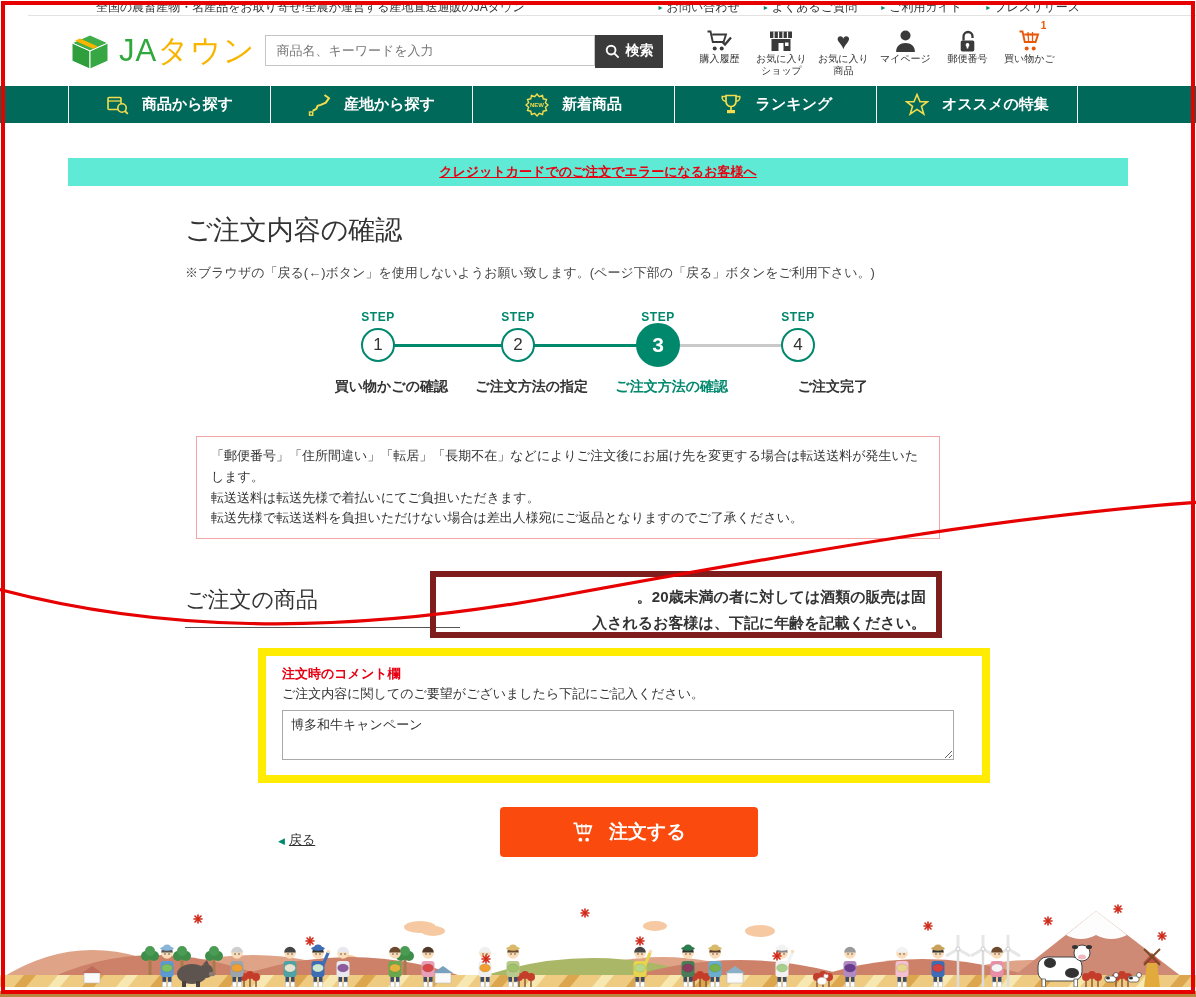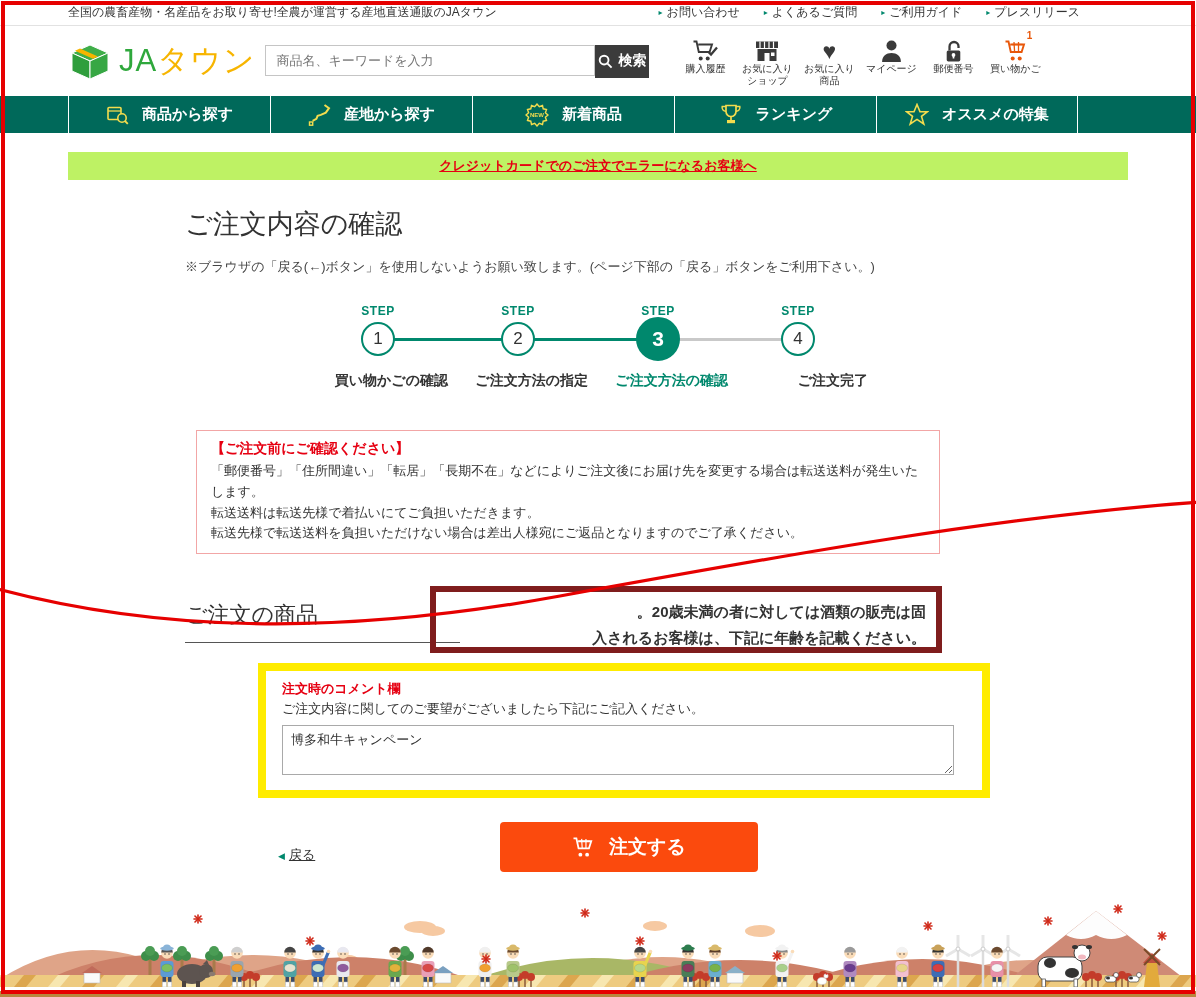--- a/index.html
+++ b/index.html
@@ -1,52 +1,52 @@
 <!DOCTYPE html>
 <html><head>
 <meta charset="utf-8">
 <style>
   * { box-sizing: border-box; margin: 0; padding: 0; }
   body { font-family: "Liberation Sans", sans-serif; background:#fff; }
   .page { position:relative; width:1196px; height:997px; background:#fff; overflow:hidden; }
 
   
-  .topbar { height:26px; display:flex; align-items:center; padding:0 116px 0 68px;
-            border-bottom:1px solid #e2e2e2; font-size:12px; color:#333; }
+  .topbar { height:16px; display:flex; align-items:center; padding:0 116px 0 68px;
+            border-bottom:1px solid #e2e2e2; font-size:12px; color:#333;margin-left:28px; }
   .topbar-links { margin-left:auto; display:flex; gap:24px; }
   .topbar-link { display:flex; align-items:center; gap:4px; cursor:pointer; }
   .tri { color:#00886d; font-size:8px; line-height:1; }
 
   
   .header { height:70px; display:flex; align-items:center; padding-left:68px; }
   .logo { display:flex; align-items:center; gap:7px; cursor:pointer; }
   .logo-text { font-size:31px; font-weight:normal; letter-spacing:1px; }
   .logo-ja { color:#2fa83c; } .logo-town { color:#f7b500; }
   .search { display:flex; align-items:flex-start; margin-left:10px; }
   .search-input { width:330px; height:31px; border:1px solid #c5c5c5; padding:0 10px;
                   font-size:13px; color:#333; font-family:inherit; }
-  .search-btn { width:54px; height:33px; background:#3b3b3b; color:#fff; border:none;
+  .search-btn { width:68px; height:33px; background:#3b3b3b; color:#fff; border:none;
                 font-size:14px; font-weight:bold; display:flex; align-items:center;
                 justify-content:center; gap:5px; cursor:pointer; font-family:inherit; }
   .quick { display:flex; margin-left:25px; }
   .quick-item { width:62px; text-align:center; font-size:10px; color:#333; cursor:pointer; position:relative; }
   .quick-icon { height:28px; display:flex; align-items:flex-end; justify-content:center; }
   .quick-label { line-height:1.25; display:block; }
   .cart-badge { position:absolute; top:-5px; right:14px; color:#e8570a; font-size:10px; font-weight:bold; }
 
   
   .mainnav { height:37px; background:#00695a; display:flex; }
   .nav-spacer-l { width:68px; } .nav-spacer-r { flex:1; }
   .nav-item { width:202px; border-left:1px solid #fff; display:flex; align-items:center;
               justify-content:center; gap:13px; color:#fff; font-weight:bold; font-size:15px; cursor:pointer; }
   .nav-item.last { border-right:1px solid #fff; }
 
   
   .main { width:1060px; margin-left:68px; }
-  .banner { margin-top:19px; height:28px; background:#bef264; display:flex;
+  .banner { margin-top:35px; height:28px; background:#5eead4; display:flex;
             align-items:center; justify-content:center; }
   .banner-link { color:#e60012; font-size:13px; font-weight:bold; text-decoration:underline; cursor:pointer; }
   .page-title { margin:26px 0 0 117px; font-size:27px; color:#333; font-weight:500; }
   .back-note { margin:16px 0 0 117px; font-size:13px; color:#444; }
 
   
   .steps { position:relative; width:560px; height:90px; margin:28px 0 0 240px; }
   .conn { position:absolute; top:34px; height:3px; background:#00886d; z-index:1; }
   .conn.c1 { left:70px; width:140px; } .conn.c2 { left:210px; width:140px; }
   .conn.c3 { left:350px; width:140px; background:#c9c9c9; }
@@ -300,21 +300,20 @@
         <div class="step-label">ご注文方法の確認</div>
       </div>
       <div class="step-col s4">
         <div class="step-word">STEP</div>
         <div class="circle">4</div>
         <div class="step-label">ご注文完了</div>
       </div>
     </div>
 
     <div class="warnbox">
-      <div class="warnbox-title">【ご注文前にご確認ください】</div>
       <div class="warnbox-line">「郵便番号」「住所間違い」「転居」「長期不在」などによりご注文後にお届け先を変更する場合は転送送料が発生いたします。</div>
       <div class="warnbox-line">転送送料は転送先様で着払いにてご負担いただきます。</div>
       <div class="warnbox-line">転送先様で転送送料を負担いただけない場合は差出人様宛にご返品となりますのでご了承ください。</div>
     </div>
 
     <div class="order-row">
       <h2 class="order-heading">ご注文の商品</h2>
       <div class="order-underline"></div>
       <div class="alcohol-box">
         <div>。20歳未満の者に対しては酒類の販売は固</div>

